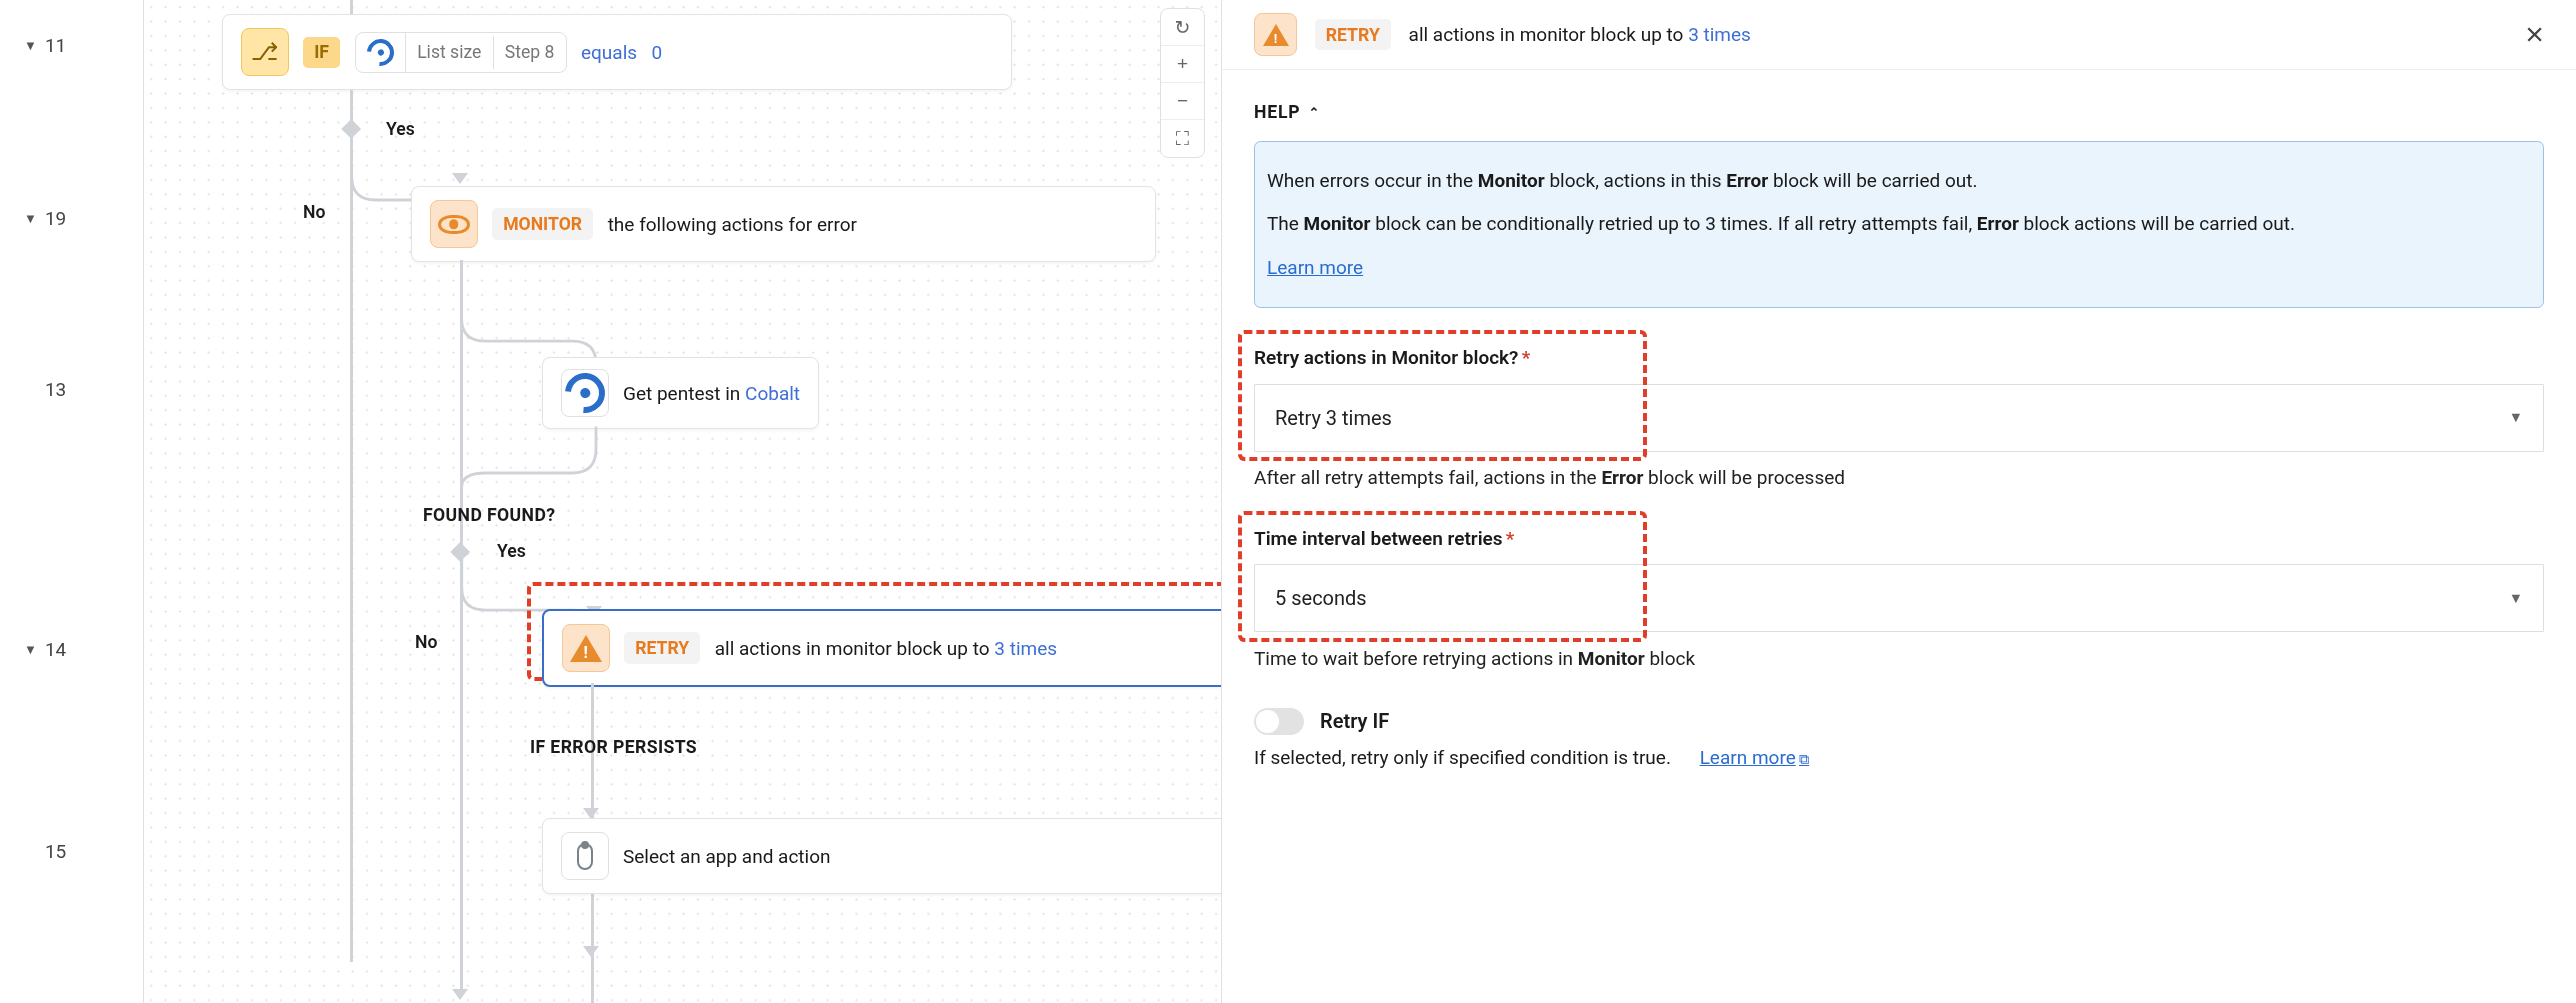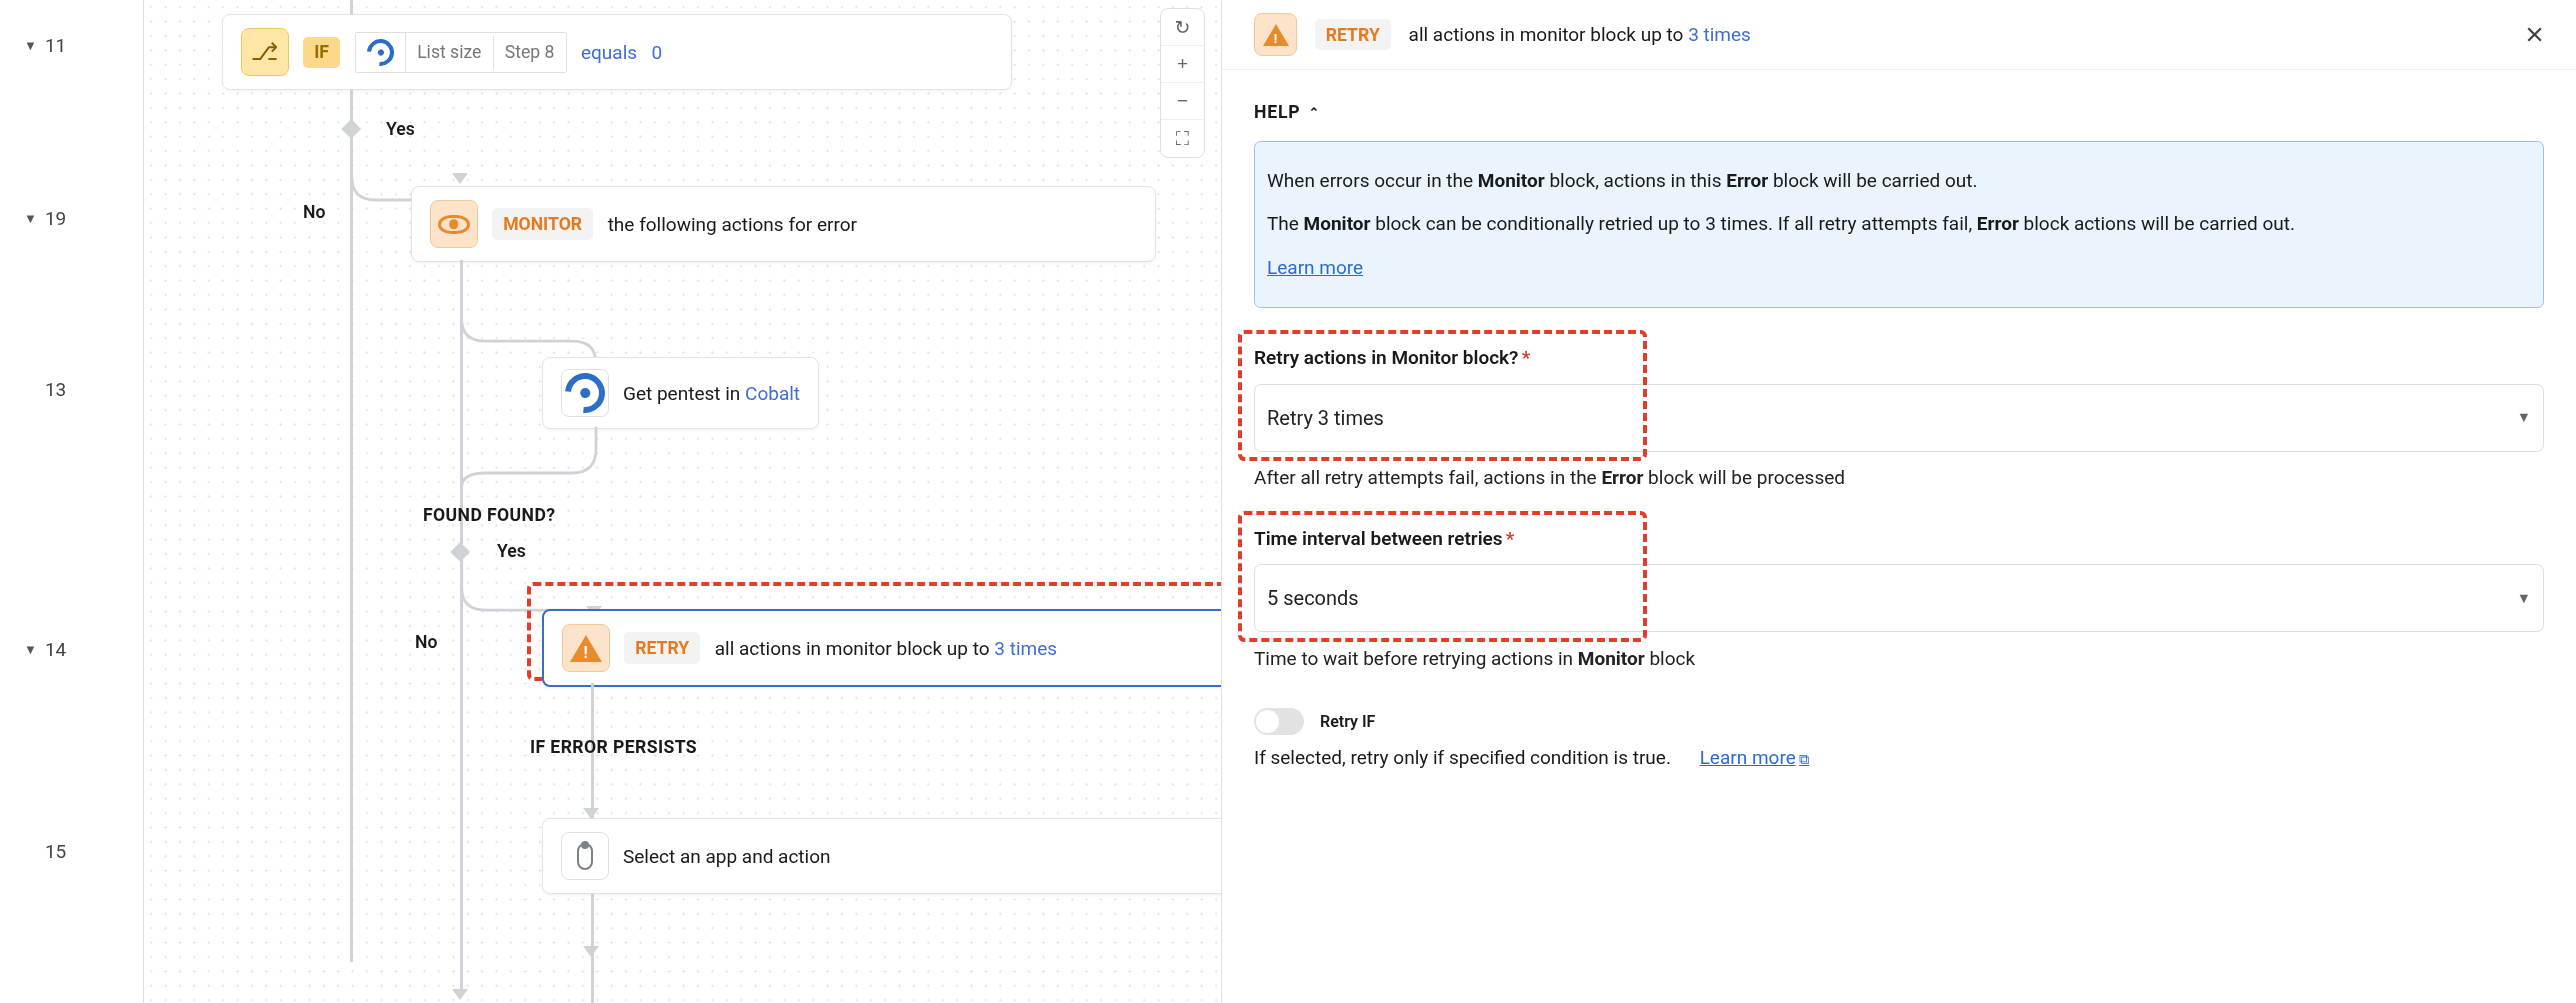--- a/index.html
+++ b/index.html
@@ -145,21 +145,21 @@
     font-size: 17.6px;
   }
   .badge.if     { background: #fcd88a; color: #9a6d00; }
   .badge.monitor{ background: #f3f3f3; color: #e87a1d; }
   .badge.retry  { background: #f3f3f3; color: #e87a1d; }
 
   .pill-group {
     display: flex;
     align-items: center;
     border: 0.8px solid #e0e0e0;
-    border-radius: 2px;
+    border-radius: 8px;
     overflow: hidden;
   }
   .pill-group .seg {
     padding: 6.4px 11.2px;
     font-size: 17.6px;
     color: #777;
     border-right: 0.8px solid #e0e0e0;
     display: flex;
     align-items: center;
     gap: 6.4px;
@@ -242,22 +242,22 @@
   .field-label {
     font-size: 19px;
     font-weight: 600;
     margin-bottom: 14.4px;
     display: block;
   }
   .req { color: #d63928; margin-left: 3.2px; }
   .select {
     width: 100%;
     border: 0.8px solid #dedede;
-    border-radius: 7px;
-    padding: 21px 12px;
+    border-radius: 1px;
+    padding: 21px 20px;
     font-size: 20px;
     color: #222;
     display: flex;
     align-items: center;
     justify-content: space-between;
     cursor: pointer;
   }
   .select .caret { color: #666; font-size: 14.4px; }
   .field-hint { font-size: 19px; color: #222; margin-top: 14.4px; }
 
@@ -268,21 +268,21 @@
     border-radius: 13.6px;
     position: relative;
   }
   .toggle .knob {
     position: absolute;
     left: 2.4px; top: 2.4px;
     width: 22.4px; height: 22.4px;
     background: #fff;
     border-radius: 50%;
   }
-  .toggle-label { font-size: 16px; font-weight: 600; }
+  .toggle-label { font-size: 20px; font-weight: 600; }
   .toggle-desc { font-size: 19px; margin-top: 11.2px; }
   .toggle-desc a { color: #2b6cd1; text-decoration: underline; margin-left: 24px; }
   .ext-icon { font-size: 14.4px; color: #2b6cd1; margin-left: 3.2px; }
 
   .warn-tri {
     width: 0; height: 0;
     border-left: 13px solid transparent;
     border-right: 13px solid transparent;
     border-bottom: 22.4px solid #e88b2d;
     position: relative;

